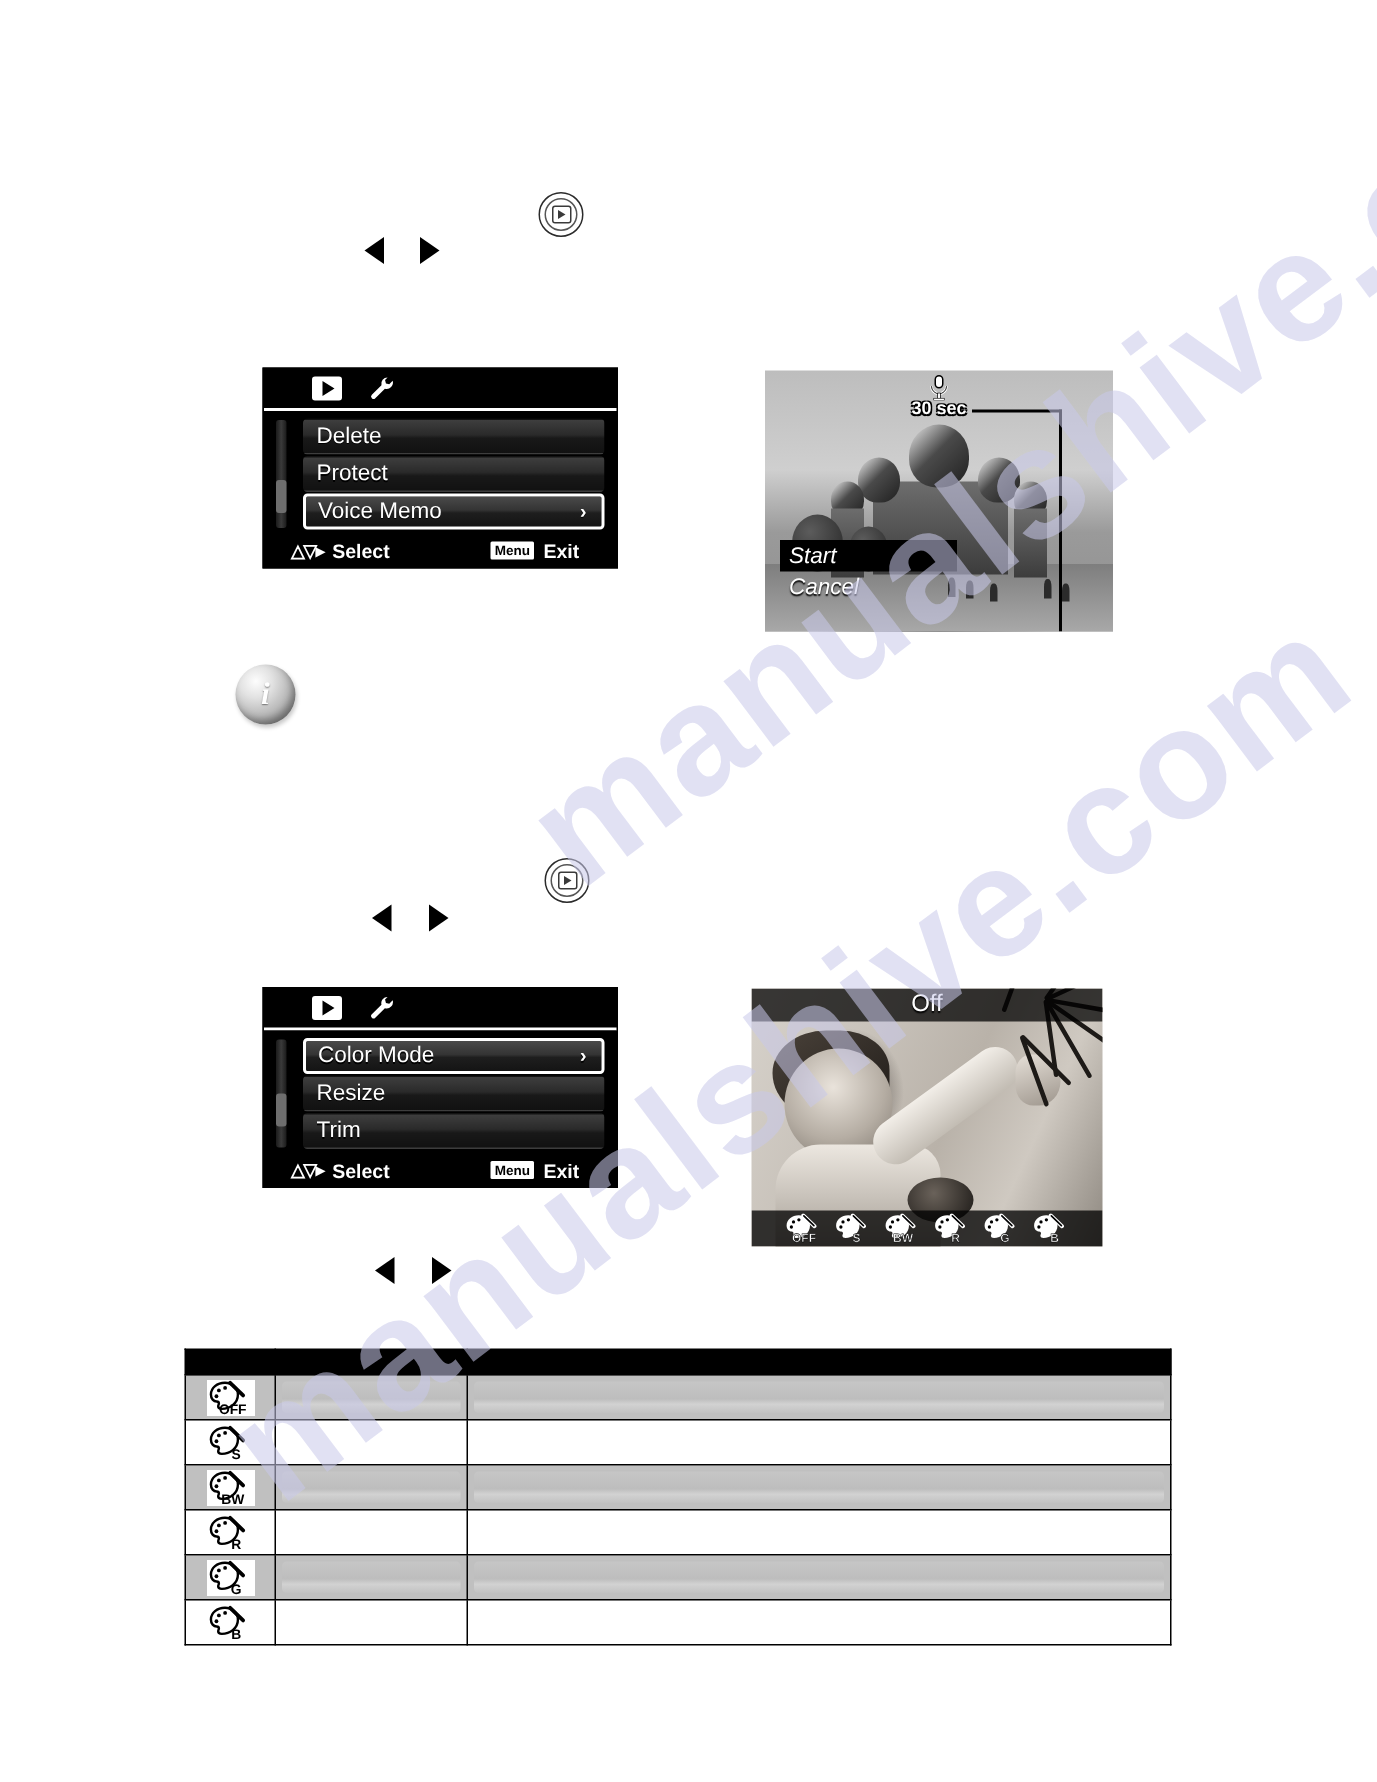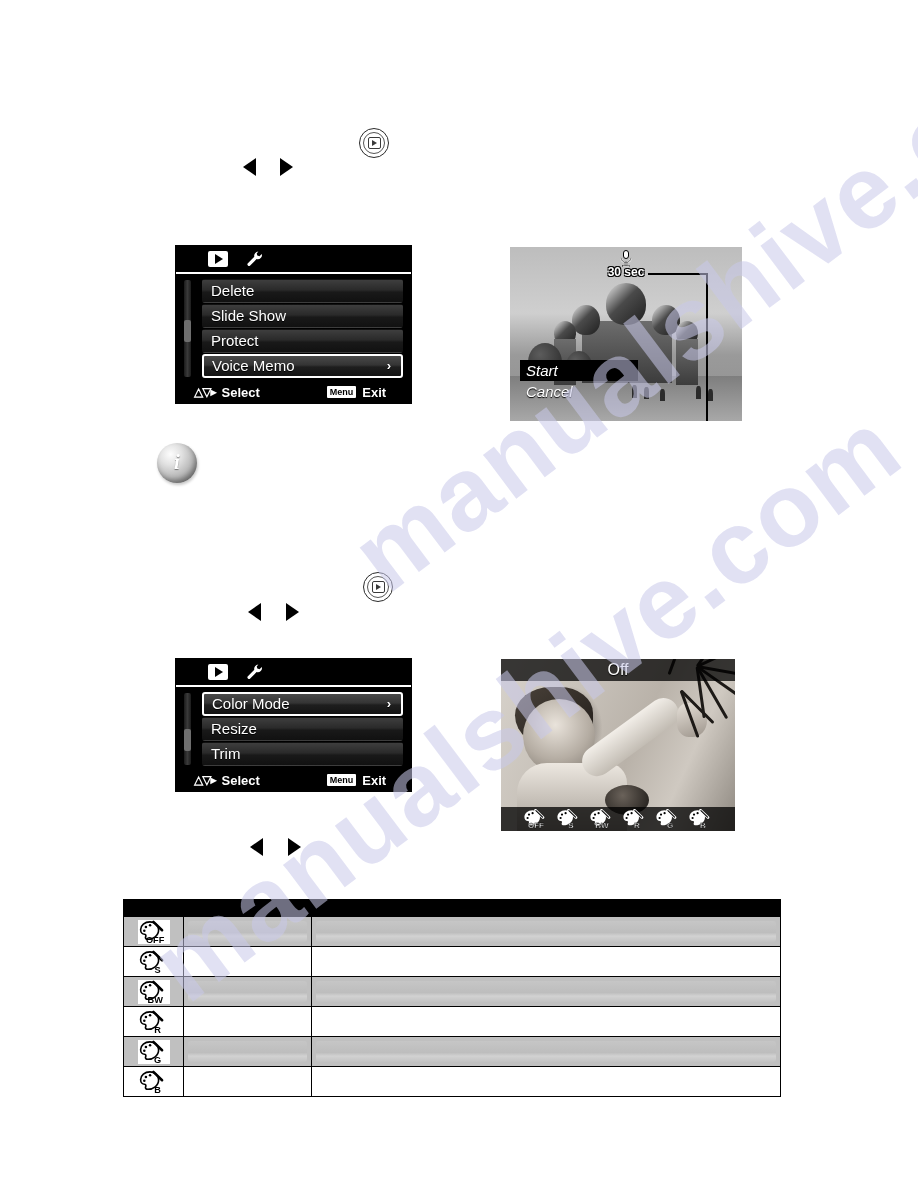--- a/index.html
+++ b/index.html
@@ -241,24 +241,20 @@
         <path d="M12.4 1.6a4.2 4.2 0 0 0-4.1 5.2L1.9 13.2a1.6 1.6 0 0 0 2.3 2.3l6.4-6.4a4.2 4.2 0 0 0 5.2-5.2l-2.3 2.3-2.2-.6-.6-2.2z" fill="#ffffff"></path>
       </svg>
     </div>
   </div>
   <div class="osd-body">
     <div class="scroll-track"></div>
     <div class="scroll-thumb" style="top:46px;"></div>
     <div class="menu-list">
       <div class="menu-item">
         <span>Delete</span>
-        <span class="arrow"></span>
-      </div>
-      <div class="menu-item">
-        <span>Slide Show</span>
         <span class="arrow"></span>
       </div>
       <div class="menu-item">
         <span>Protect</span>
         <span class="arrow"></span>
       </div>
       <div class="menu-item selected">
         <span>Voice Memo</span>
         <span class="arrow">›</span>
       </div>

